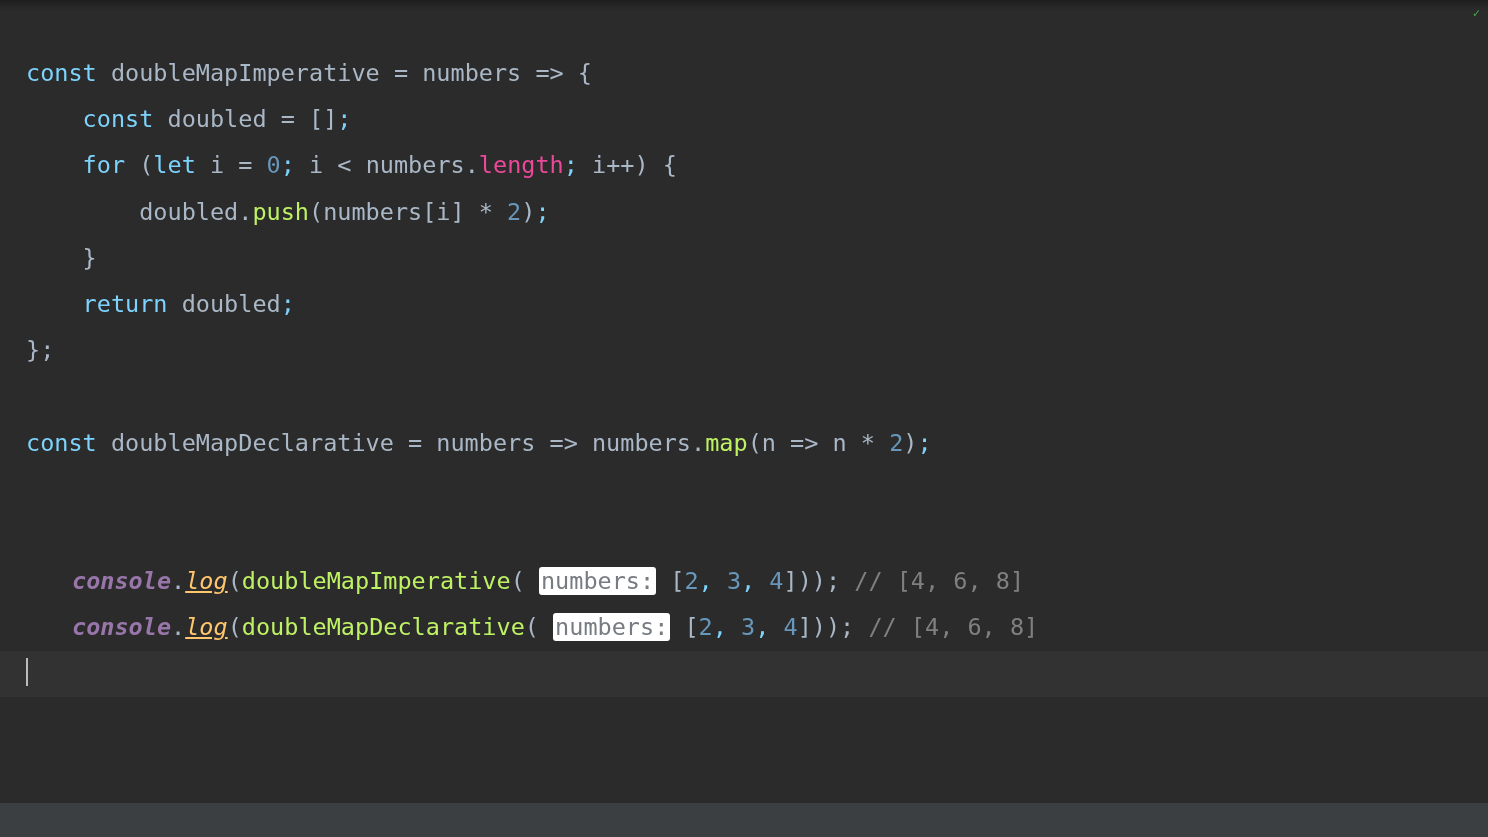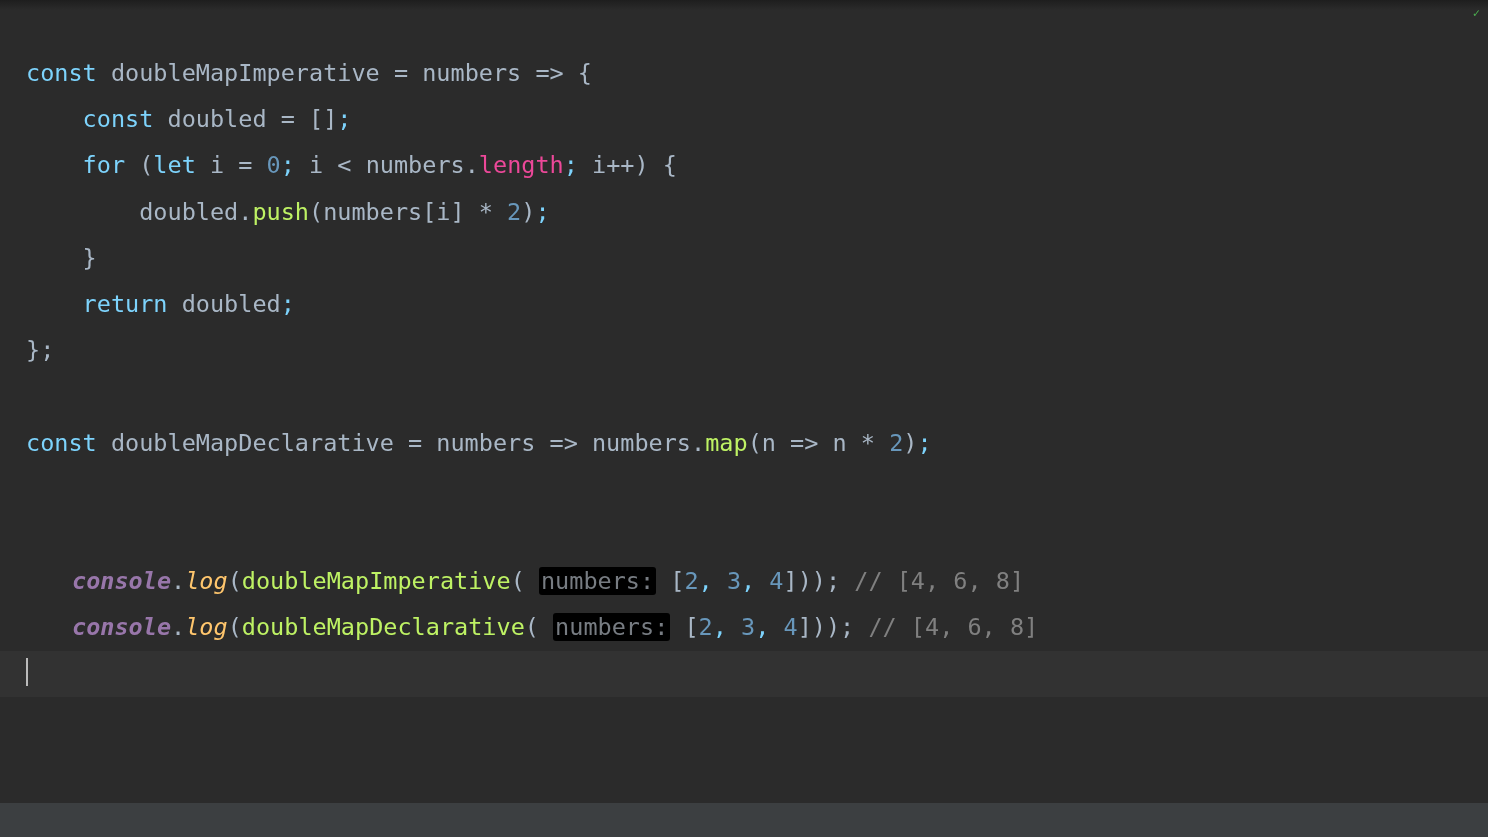--- a/index.html
+++ b/index.html
@@ -47,26 +47,26 @@
     display: inline-block;
     width: 2px;
     height: 28px;
     background: #bbbbbb;
     vertical-align: -4px;
   }
   .tk-comment    { color: #808080; }
   .tk-keyword    { color: #7dd3fc; }
   .tk-identifier { color: #a9b7c6; }
   .tk-func       { color: #bef264; }
-  .tk-funcItalic { color: #ffc66d; font-style: italic; }
+  .tk-funcItalic { color: #ffc66d; font-style: italic; text-decoration: underline; }
   .tk-number     { color: #6897bb; }
   .tk-punct      { color: #a9b7c6; }
   .tk-prop       { color: #ec4899; }
   .tk-builtin    { color: #9876aa; font-style: italic; font-weight: 600; margin-left: 46px; }
-  .tk-hint       { color: #777c82; background: #000000; border-radius: 3px; padding: 0 2px; }
+  .tk-hint       { color: #777c82; background: #ffffff; border-radius: 3px; padding: 0 2px; }
   .tk-arrow      { color: #a9b7c6; }
   .bottom-strip {
     position: absolute;
     bottom: 0; left: 0; right: 0;
     height: 34px;
     background: #3c3f41;
   }
 </style>
 </head>
 <body>

